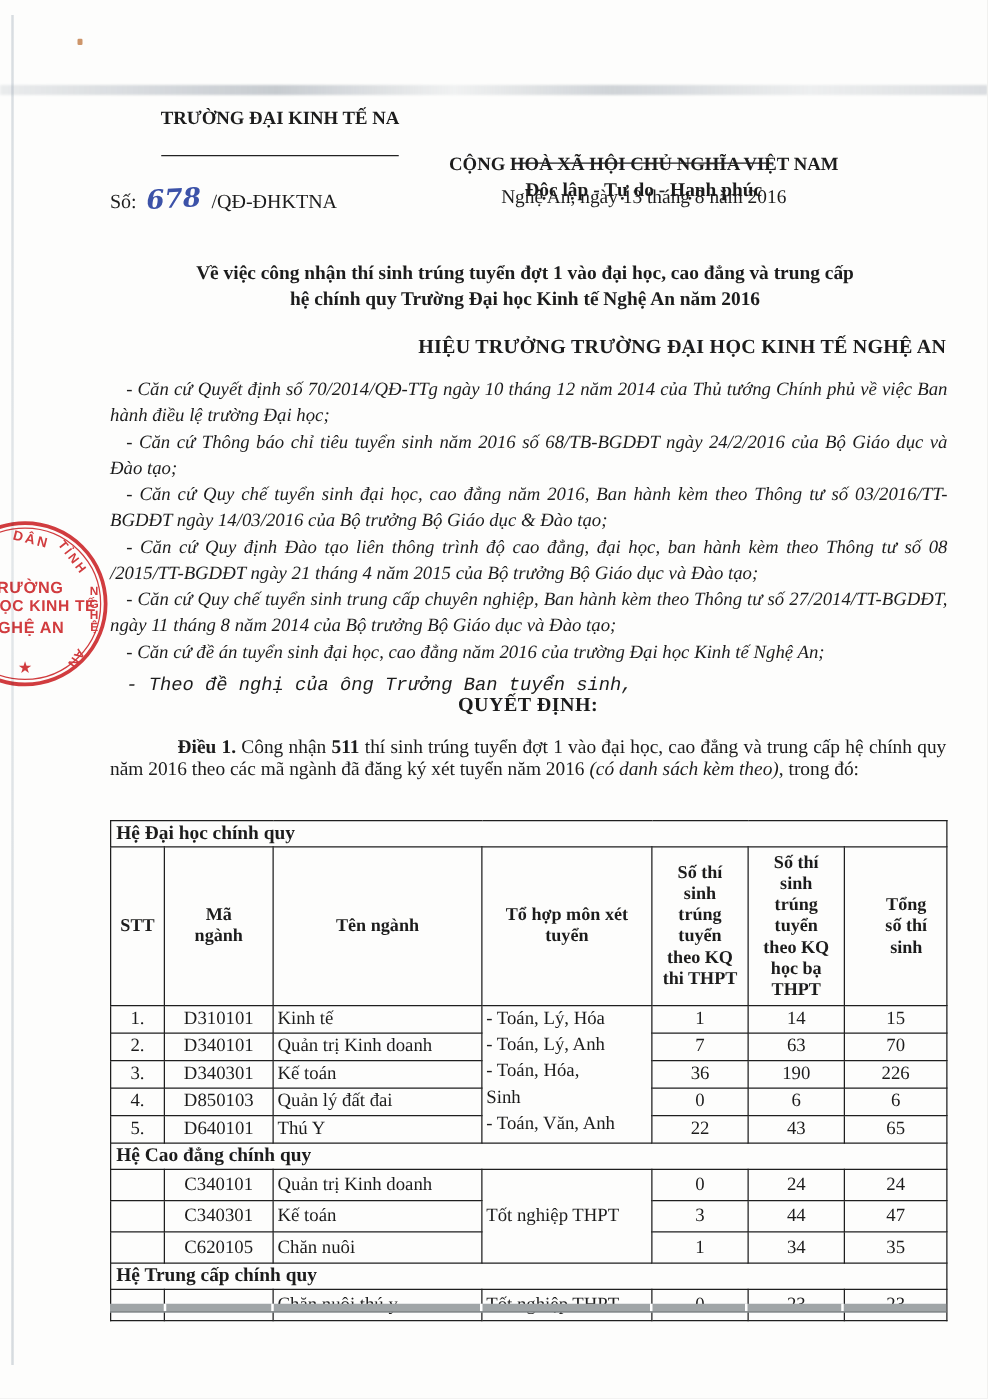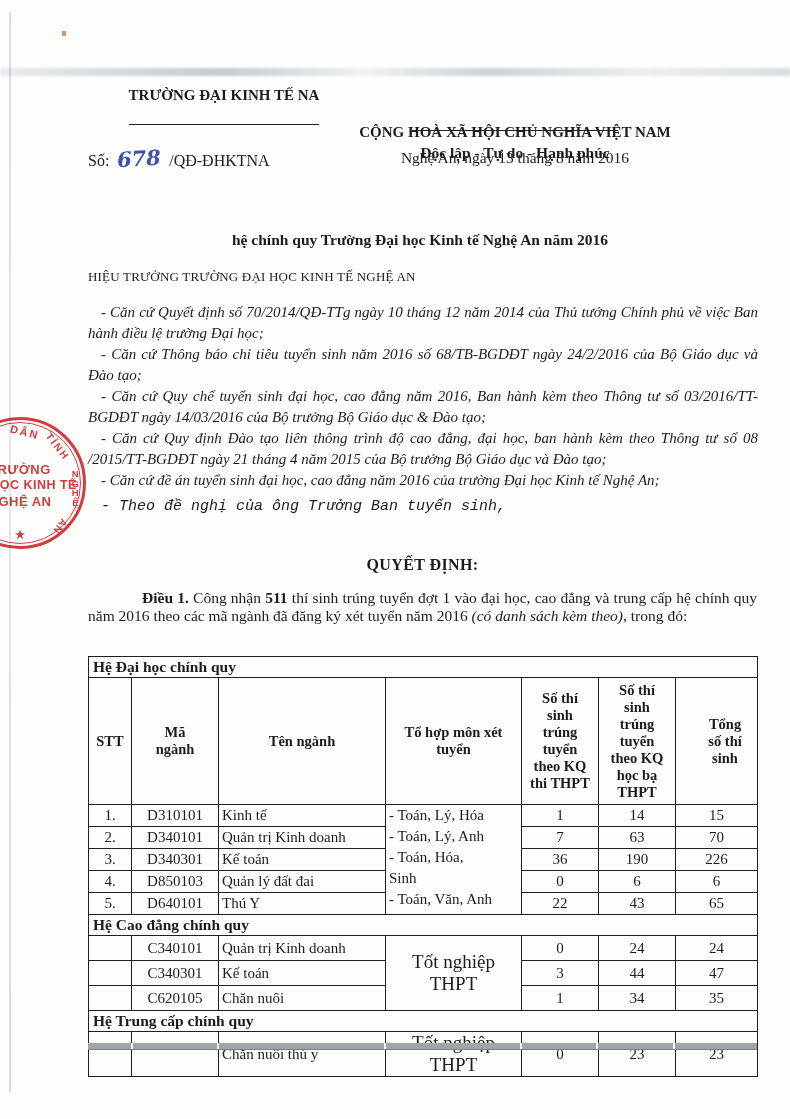--- a/index.html
+++ b/index.html
@@ -41,22 +41,22 @@
   .hdr-right .l1{font-size:15px;font-weight:bold;}
   .hdr-right .l2{font-size:15.5px;font-weight:bold;margin-top:3px;}
   .u-motto{position:absolute;left:412px;top:130px;width:206px;border-top:1.5px solid #222;}
   .dateline{position:absolute;left:340px;top:149px;width:350px;text-align:center;
     font-size:15.5px;}
   
   .doc-title{position:absolute;left:88px;top:186px;width:669px;text-align:center;
     font-weight:bold;font-size:17.5px;letter-spacing:.3px;}
   .doc-sub{position:absolute;left:70px;top:208px;width:700px;text-align:center;
     font-weight:bold;font-size:15.5px;line-height:21px;}
-  .issuer{position:absolute;left:88px;top:269px;width:669px;text-align:left;
-    font-weight:normal;font-size:13px;letter-spacing:.2px;}
+  .issuer{position:absolute;left:88px;top:269px;width:669px;text-align:right;
+    font-weight:bold;font-size:16px;letter-spacing:.2px;}
   
   .citations{position:absolute;left:88px;top:302px;width:670px;z-index:2;}
   .citations p{margin:0;font-style:italic;font-size:15px;line-height:21px;
     text-align:justify;text-indent:13px;}
   .citations p.last{margin-top:5px;font-family:Liberation Mono, monospace;}
   .decision-heading{position:absolute;left:88px;top:556px;width:669px;text-align:center;
     font-weight:bold;font-size:16px;letter-spacing:.4px;}
   
   .article1{position:absolute;left:88px;top:589px;width:669px;font-size:15.5px;
     line-height:18px;text-align:justify;}
@@ -69,21 +69,21 @@
   tr.colhead th{font-weight:bold;font-size:14.5px;height:126px;text-align:center;
     vertical-align:middle;line-height:17px;}
   tr.colhead th .w48{display:inline-block;max-width:48px;}
   tr.colhead th .w62{display:inline-block;max-width:64px;}
   tr.colhead th .w44{display:inline-block;max-width:46px;margin-left:17px;}
   tr.dr td{height:21px;}
   tr.cr td{height:24px;}
   td.c{text-align:center;}
   td.name{padding-left:6px;}
   td.subj-merged{vertical-align:top;padding-left:7px;font-size:15px;line-height:21px;}
-  td.subj-center{text-align:center;vertical-align:middle;font-size:19px;font-family:Liberation Serif, serif;}
+  td.subj-center{vertical-align:middle;font-size:15px;font-family:Liberation Serif, serif;}
   
   .stamp{position:absolute;left:-46px;top:417px;width:132px;height:132px;z-index:3;
     mix-blend-mode:multiply;opacity:.92;color:#cf2b2e;
     font-family:"Liberation Sans","DejaVu Sans",sans-serif;}
   .stamp .ring-outer{position:absolute;inset:0;border:3px solid #cf2b2e;border-radius:50%;}
   .stamp .ring-inner{position:absolute;inset:5px;border:1px solid #cf2b2e;border-radius:50%;}
   .stamp .arc-top{position:absolute;top:9px;left:56px;font-size:11px;font-weight:bold;
     letter-spacing:2px;transform:rotate(14deg);}
   .stamp .arc-tinh{position:absolute;top:24px;right:13px;font-size:10px;font-weight:bold;
     letter-spacing:2px;transform:rotate(52deg);transform-origin:center;}
@@ -135,30 +135,31 @@
   </div>
 
   <div class="hdr-right">
     <div class="l1">CỘNG HOÀ XÃ HỘI CHỦ NGHĨA VIỆT NAM</div>
     <div class="l2">Độc lập - Tự do - Hạnh phúc</div>
   </div>
   <div class="u-motto"></div>
   <div class="dateline">Nghệ An, ngày 13 tháng 8 năm 2016</div>
 
   <div class="doc-sub">
-    <br>
+    <span>Về việc công nhận thí sinh trúng tuyển đợt 1 vào đại học, cao đẳng và trung cấp</span><br>
     <span>hệ chính quy Trường Đại học Kinh tế Nghệ An năm 2016</span>
   </div>
   <div class="issuer">HIỆU TRƯỞNG TRƯỜNG ĐẠI HỌC KINH TẾ NGHỆ AN</div>
 
   <div class="citations">
     <p>- Căn cứ Quyết định số 70/2014/QĐ-TTg ngày 10 tháng 12 năm 2014 của Thủ tướng Chính phủ về việc Ban hành điều lệ trường Đại học;</p>
     <p>- Căn cứ Thông báo chỉ tiêu tuyển sinh năm 2016 số 68/TB-BGDĐT ngày 24/2/2016 của Bộ Giáo dục và Đào tạo;</p>
     <p>- Căn cứ Quy chế tuyển sinh đại học, cao đẳng năm 2016, Ban hành kèm theo Thông tư số 03/2016/TT-BGDĐT ngày 14/03/2016 của Bộ trưởng Bộ Giáo dục &amp; Đào tạo;</p>
     <p>- Căn cứ Quy định Đào tạo liên thông trình độ cao đẳng, đại học, ban hành kèm theo Thông tư số 08 /2015/TT-BGDĐT ngày 21 tháng 4 năm 2015  của Bộ trưởng Bộ Giáo dục và Đào tạo;</p>
+    <p>- Căn cứ Quy chế tuyển sinh trung cấp chuyên nghiệp, Ban hành kèm theo Thông tư số 27/2014/TT-BGDĐT, ngày 11 tháng 8 năm 2014 của Bộ trưởng Bộ Giáo dục và Đào tạo;</p>
     <p>- Căn cứ đề án tuyển sinh đại học, cao đẳng năm 2016 của trường Đại học Kinh tế Nghệ An;</p>
     <p class="last">- Theo đề nghị của ông Trưởng Ban tuyển sinh,</p>
   </div>
 
   <div class="decision-heading">QUYẾT ĐỊNH:</div>
 
   <div class="article1">
     <span class="ind"></span><b>Điều 1.</b><span> Công nhận </span><b>511</b><span> thí sinh trúng tuyển đợt 1 vào đại học, cao đẳng và trung cấp hệ chính quy năm 2016 theo các mã ngành đã đăng ký xét tuyển năm 2016 </span><i>(có danh sách kèm theo)</i><span>, trong đó:</span>
   </div>
 

